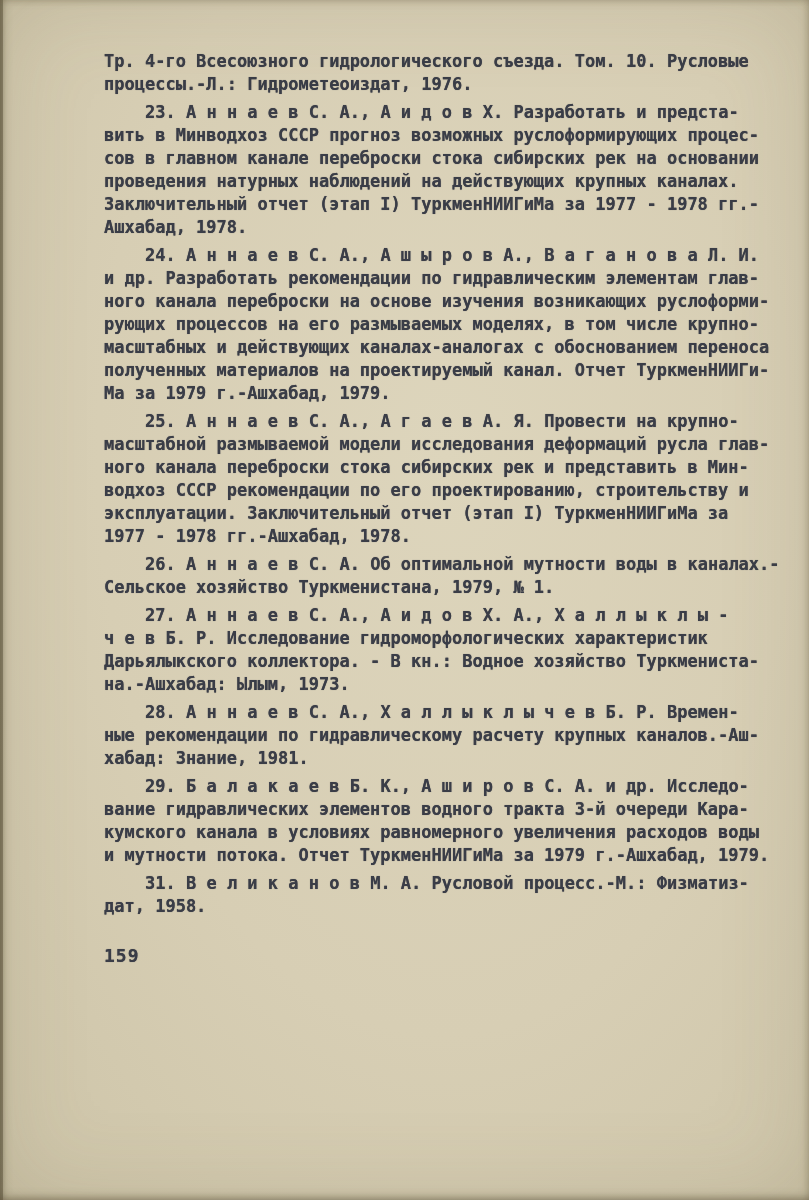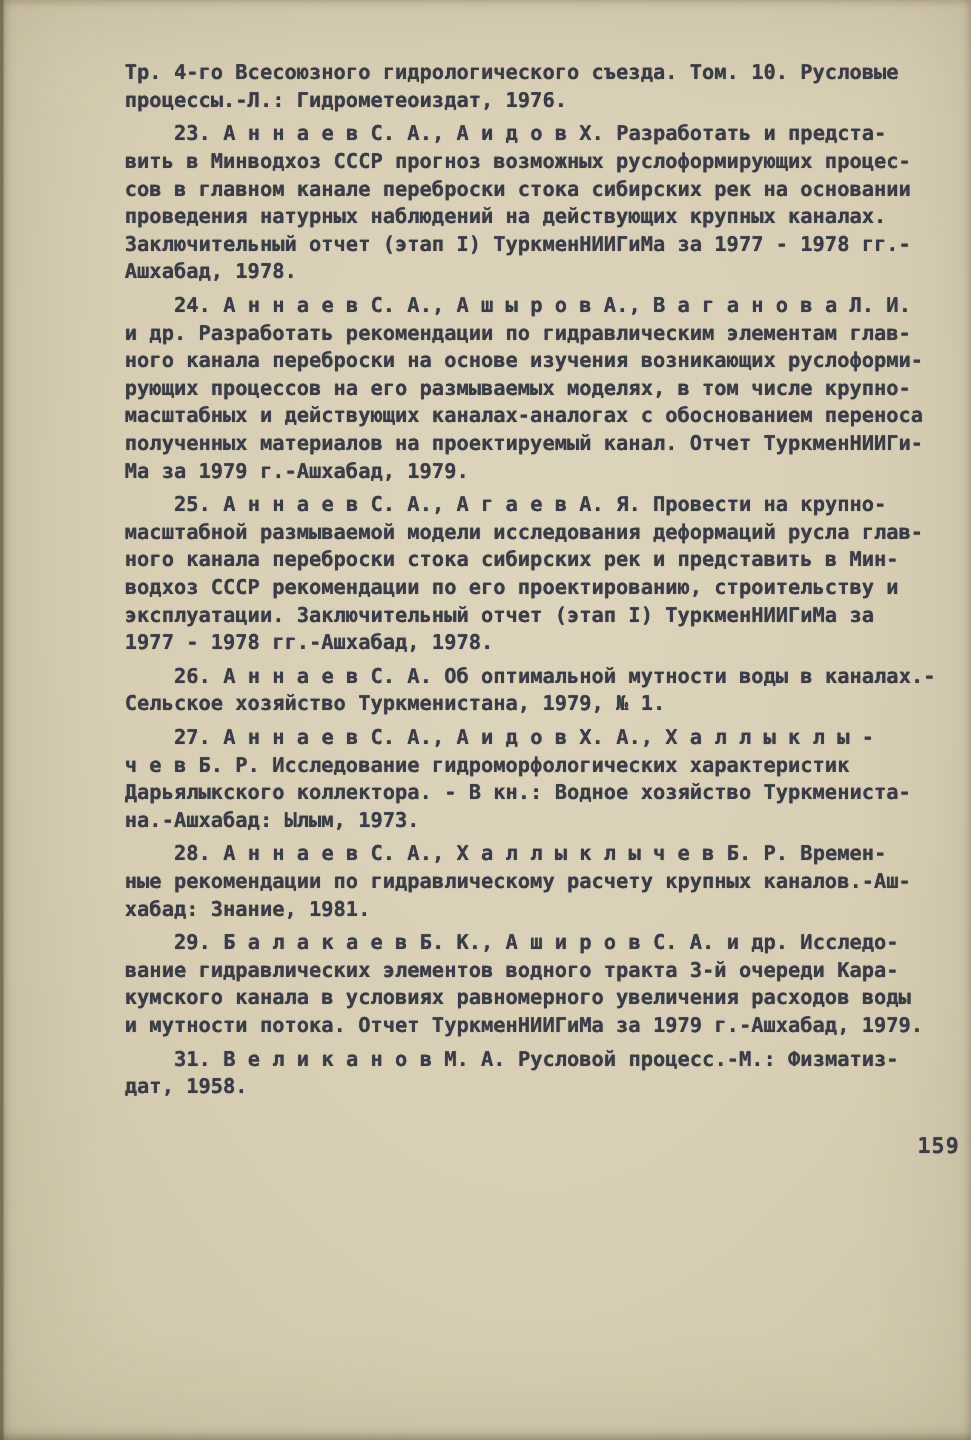--- a/index.html
+++ b/index.html
@@ -53,21 +53,21 @@
     margin: 0 0 5px 0;
     white-space: pre-line;
     text-indent: 41px;
     text-shadow: 0 0 0.7px rgba(52, 54, 66, 0.85);
   }
   .para.no-indent {
     text-indent: 0;
   }
   .page-number {
     margin-top: 26px;
-    text-align: right;
+    text-align: left;
     font-size: 18px;
     letter-spacing: 1px;
     color: #3a3d47;
     text-shadow: 0 0 0.7px rgba(52, 54, 66, 0.85);
   }
 </style>
 </head>
 <body>
 
 <div class="page">

